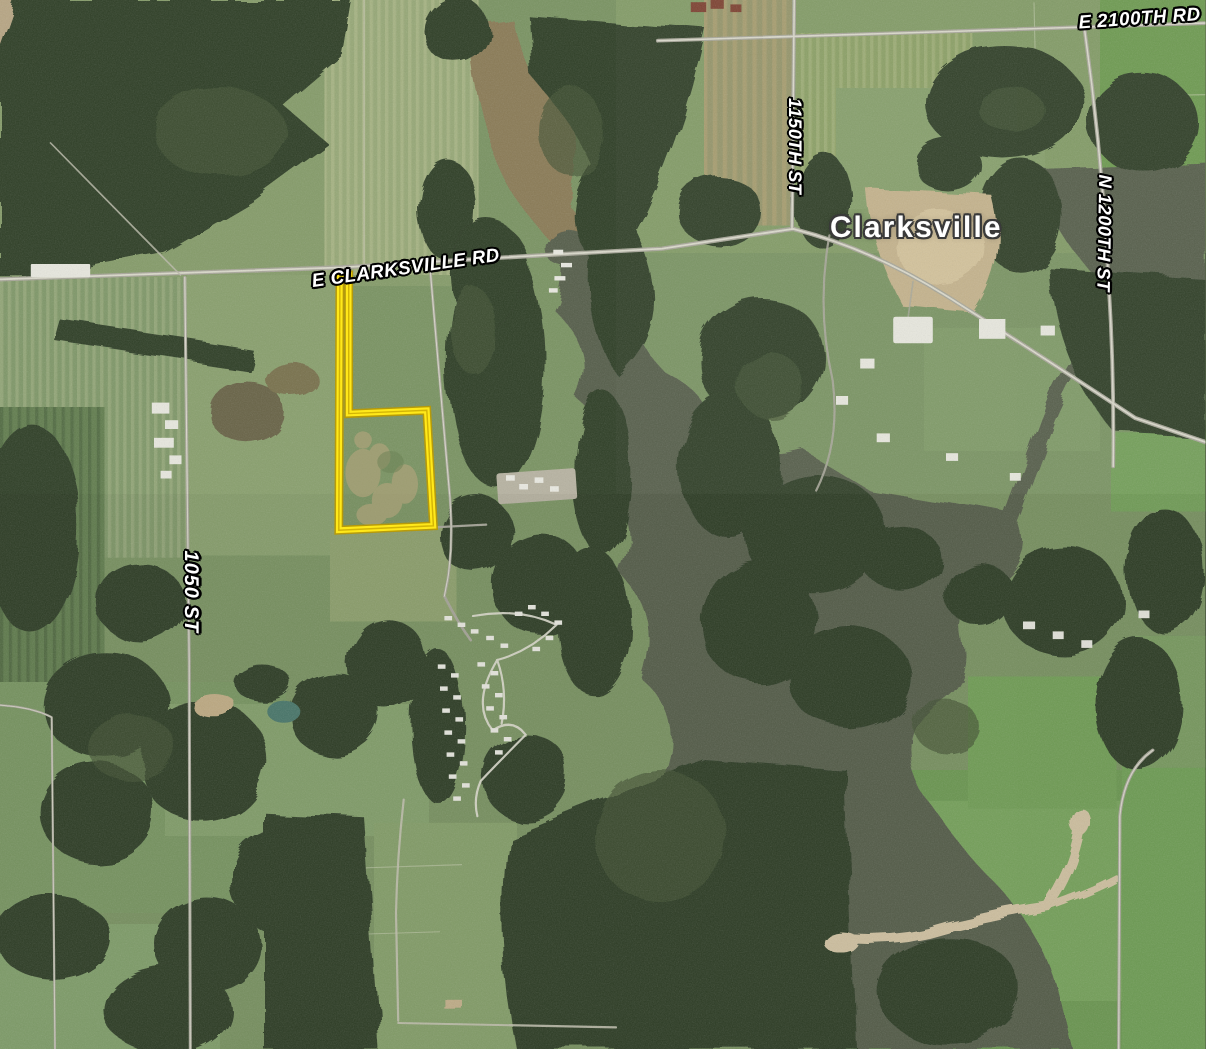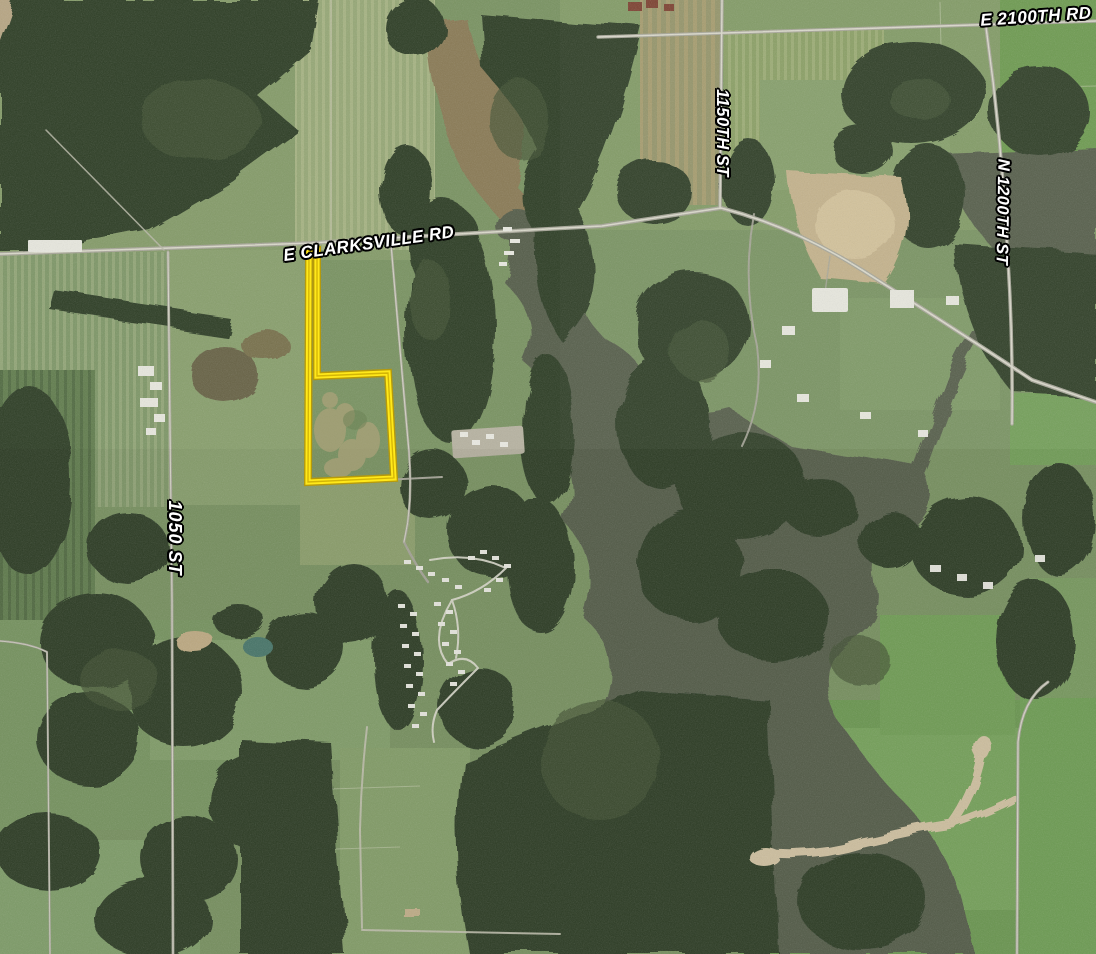--- a/index.html
+++ b/index.html
@@ -311,13 +311,14 @@
     <path d="M309,250 L317,250 L317,376 L388,373 L394,478 L308,482 Z" fill="none" stroke-width="5.2" stroke-linejoin="miter" stroke="#ffe81a"></path>
     <path d="M309,250 L317,250 L317,376 L388,373 L394,478 L308,482 Z" fill="none" stroke="#c8a700" stroke-width="1.3" opacity="0.8" stroke-linejoin="miter"></path>
   </g>
 </svg>
 
 <div id="lbl-e2100" class="road-label">E 2100TH RD</div>
 <div id="lbl-1150" class="road-label">1150TH ST</div>
 <div id="lbl-n1200" class="road-label">N 1200TH ST</div>
 <div id="lbl-eclark" class="road-label">E CLARKSVILLE RD</div>
 <div id="lbl-1050" class="road-label">1050 ST</div>
+<div id="lbl-town" class="town-label">Clarksville</div>
 </div>
 
 </body></html>

